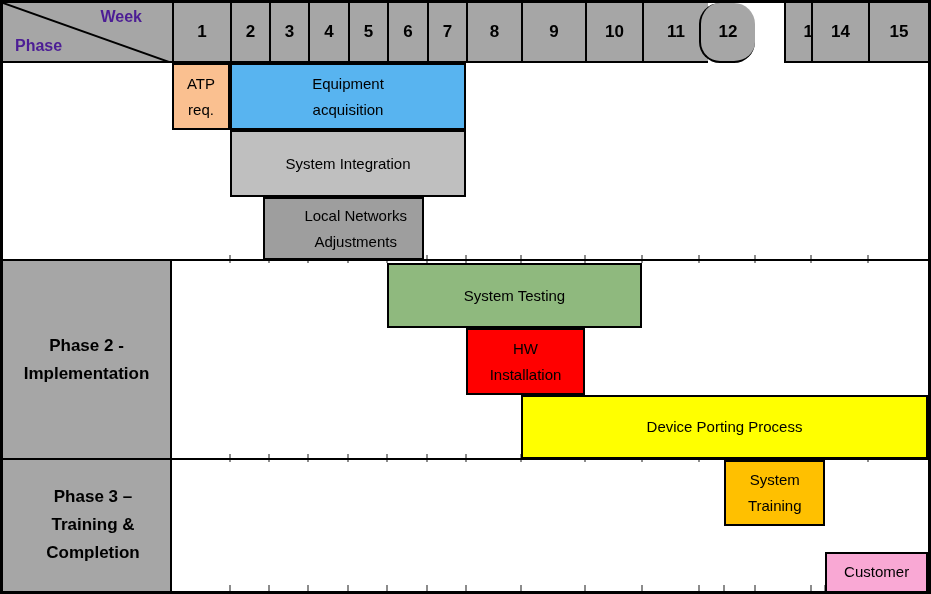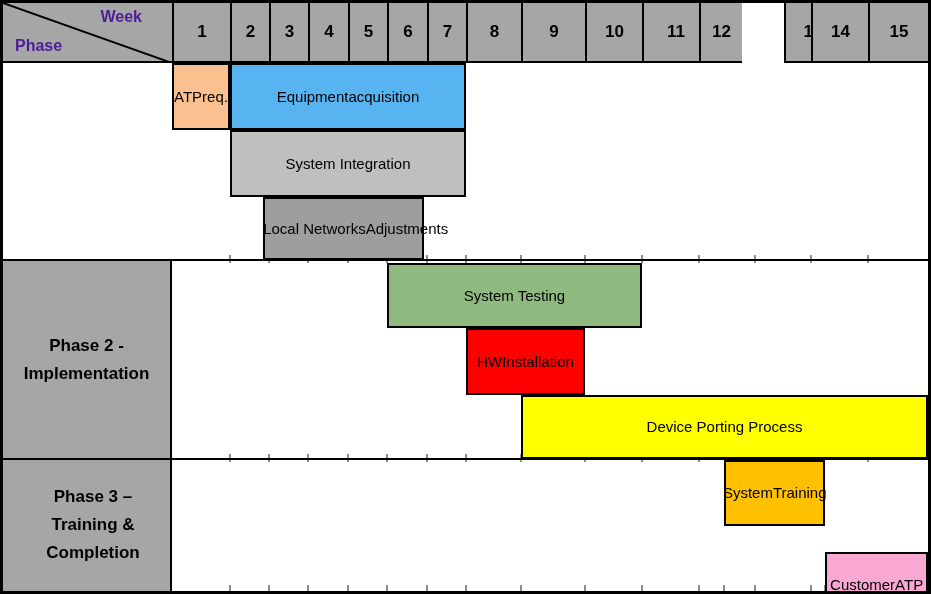--- a/index.html
+++ b/index.html
@@ -34,21 +34,21 @@
     border-right:2px solid #000;
     display:flex;flex-direction:column;align-items:center;justify-content:center;
     font-weight:bold;font-size:17px;line-height:28px;color:#000;
     text-align:center;
     z-index:2;
   }
   .hline{left:0;width:925px;height:2px;background:#000;z-index:4;}
   .tick{width:2px;background:#8C8C8C;z-index:1;}
   .bar{
     border:2px solid #000;
-    display:flex;flex-direction:row;align-items:center;justify-content:center;
+    display:flex;flex-direction:column;align-items:center;justify-content:center;
     font-size:15px;line-height:26px;color:#000;
     text-align:center;white-space:nowrap;
     z-index:5;
   }
   #diag-svg{position:absolute;left:0;top:0;z-index:4;pointer-events:none;}
 </style>
 </head>
 <body>
 
 <div id="stage">
@@ -65,21 +65,21 @@
     <div class="abs hdr-cell" style="left: 227px; width: 39px; background: rgb(166, 166, 166);">2</div>
     <div class="abs hdr-cell" style="left: 266px; width: 39px; background: rgb(166, 166, 166);">3</div>
     <div class="abs hdr-cell" style="left: 305px; width: 40px; background: rgb(166, 166, 166);">4</div>
     <div class="abs hdr-cell" style="left: 345px; width: 39px; background: rgb(166, 166, 166);">5</div>
     <div class="abs hdr-cell" style="left: 384px; width: 40px; background: rgb(166, 166, 166);">6</div>
     <div class="abs hdr-cell" style="left: 424px; width: 39px; background: rgb(166, 166, 166);">7</div>
     <div class="abs hdr-cell" style="left: 463px; width: 55px; background: rgb(166, 166, 166);">8</div>
     <div class="abs hdr-cell" style="left: 518px; width: 64px; background: rgb(166, 166, 166);">9</div>
     <div class="abs hdr-cell" style="left: 582px; width: 57px; background: rgb(166, 166, 166);">10</div>
     <div class="abs hdr-cell" style="left: 639px; width: 66px; background: rgb(166, 166, 166);">11</div>
-    <div class="abs hdr-cell" style="left: 696px; width: 43px; background: rgb(166, 166, 166);">12</div>
+    <div class="abs hdr-cell" style="left: 696px; width: 56px; background: rgb(166, 166, 166); border-radius: 21px;">12</div>
     <div class="abs hdr-cell" style="left: 781px; width: 56px; background: rgb(166, 166, 166); text-align: center;">13</div>
     <div class="abs hdr-cell" style="left: 808px; width: 57px; background: rgb(166, 166, 166);">14</div>
     <div class="abs hdr-cell" style="left: 865px; width: 60px; background: rgb(166, 166, 166);">15</div>
     <div class="abs phase-cell" style="top: 257px; height: 199px; background: rgb(166, 166, 166);">
       <div>Phase 2 -</div>
       <div>Implementation</div>
     </div>
     <div class="abs phase-cell" style="top: 456px; height: 132px; background: rgb(166, 166, 166); padding-left: 13px;">
       <div>Phase 3 –</div>
       <div>Training &amp;</div>

